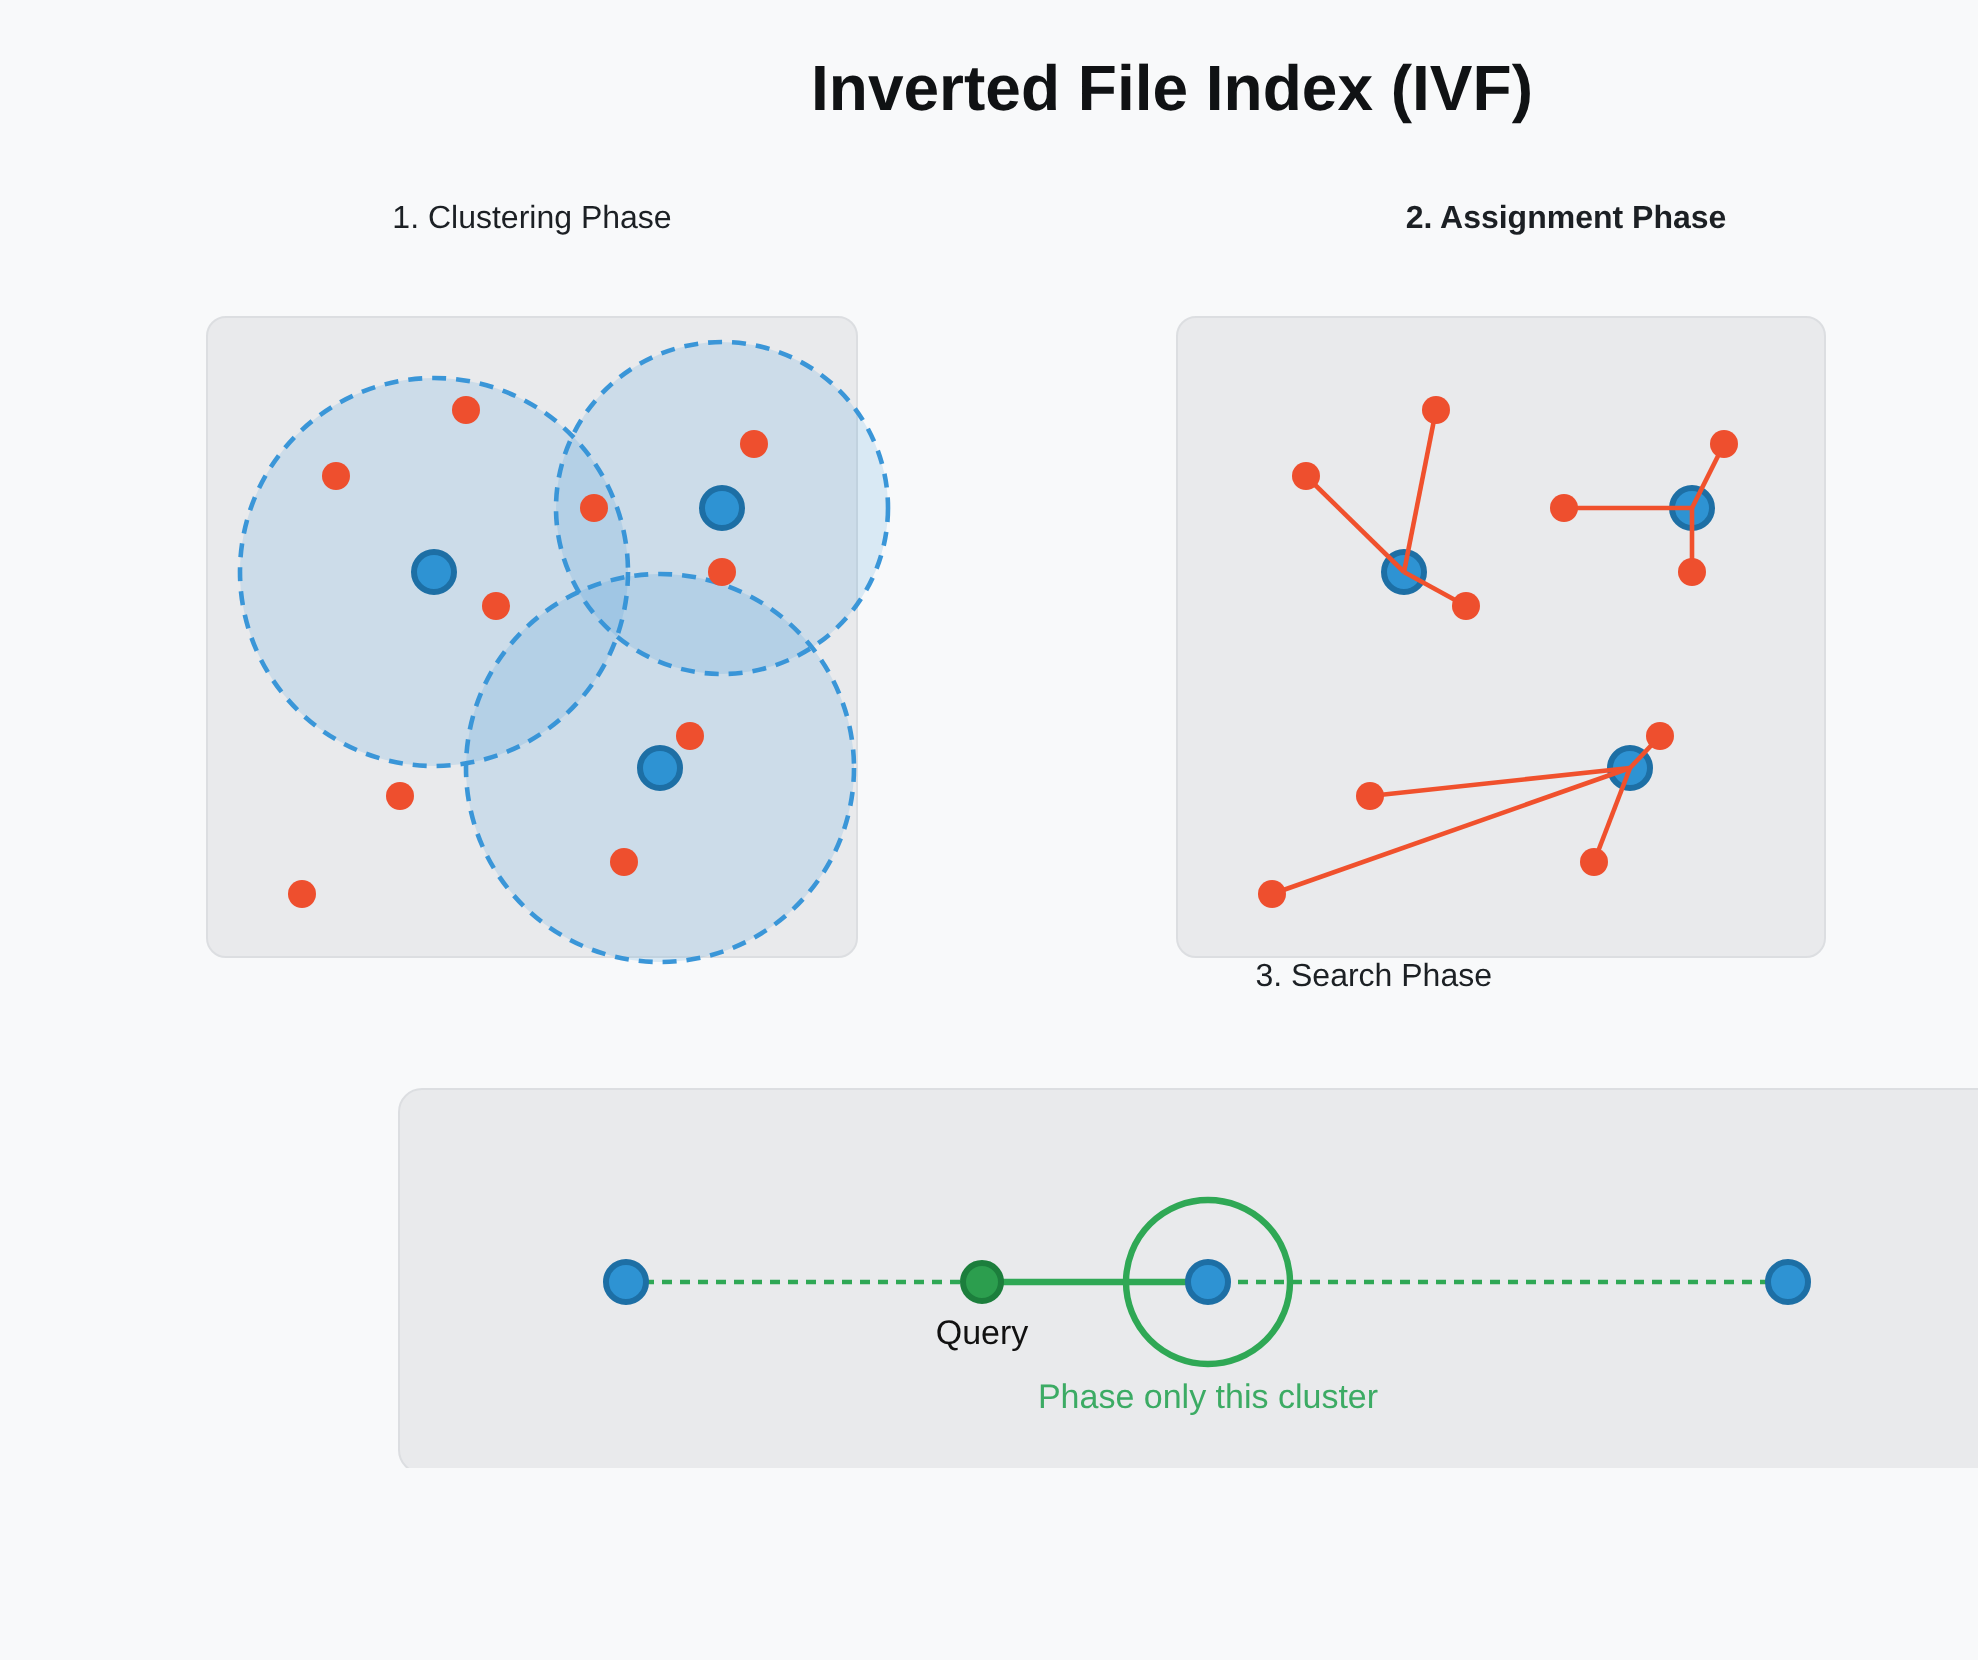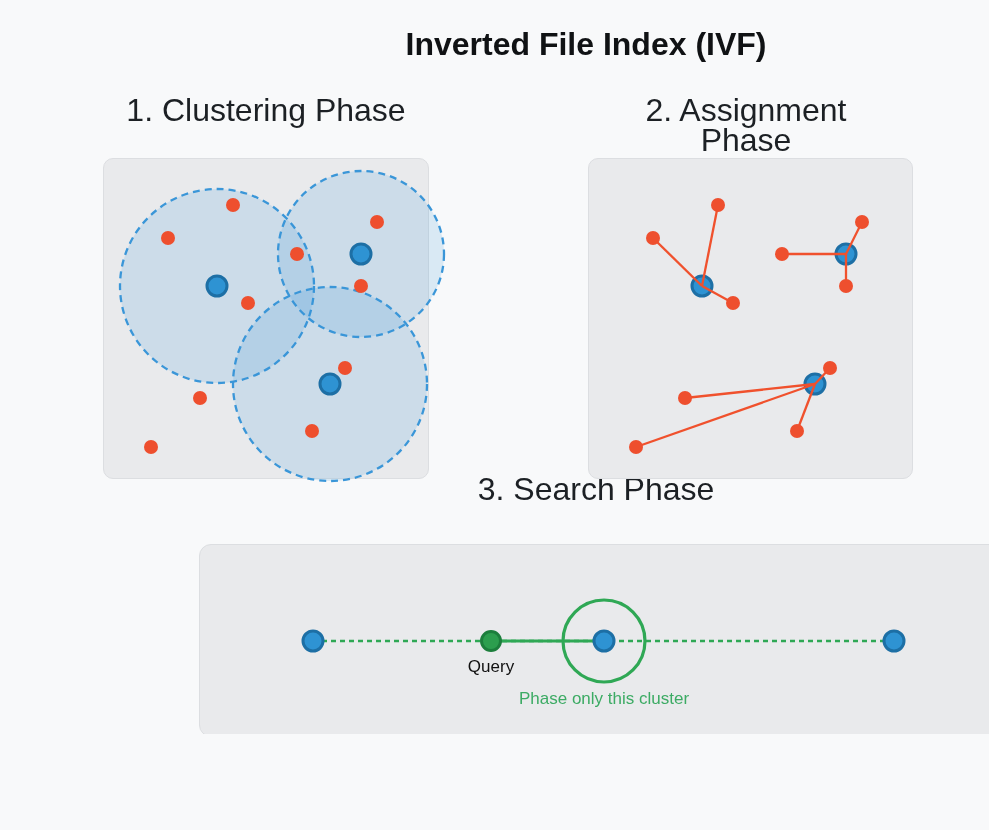--- a/index.html
+++ b/index.html
@@ -1,25 +1,25 @@
 <!DOCTYPE html>
 <html><head>
 <meta charset="utf-8">
 <style>
   html,body{margin:0;padding:0;background:#f8f9fa;}
   #stage{position:relative;width:989px;height:734px;overflow:hidden;
          background:var(--page-bg,#f8f9fa);
          font-family:"Liberation Sans","DejaVu Sans",sans-serif;}
   .title{position:absolute;left:336px;top:24px;width:500px;text-align:center;
          font-size:32px;font-weight:700;color:var(--title-color,#101214);line-height:40px;}
-  .phase-heading{position:absolute;width:300px;text-align:center;font-size:32px;
+  .phase-heading{position:absolute;width:300px;text-align:center;font-size:16px;
          font-weight:400;color:var(--heading-color,#1c2024);line-height:30px;}
   #h-clustering{left:116px;top:95px;}
-  #h-assignment{left:596px;top:95px;}
-  #h-search{left:446px;top:474px;}
+  #h-assignment{left:633px;top:95px;font-weight:bold;}
+  #h-search{left:446px;top:474px;text-align:right;}
   .panel{position:absolute;background:var(--panel-bg,#e9eaec);
          border:1px solid var(--panel-border,#dcdee1);border-radius:10px;}
   #panel-clustering{left:103px;top:158px;width:324px;height:319px;}
   #panel-assignment{left:588px;top:158px;width:323px;height:319px;}
   #panel-search{left:183px;top:544px;width:801px;height:191px;border-radius:12px;margin-left:16px;}
   .panel svg{position:absolute;left:0;top:0;overflow:visible;}
   .search-label{position:absolute;text-align:center;font-size:17px;line-height:20px;}
   #query-label{left:231px;top:112px;width:120px;color:var(--query-label,#111);}
   #hint-label{left:294px;top:144px;width:220px;color:var(--hint-text,#3cab64);}
   #footer-gray{position:absolute;left:0;top:800px;width:989px;height:21px;

